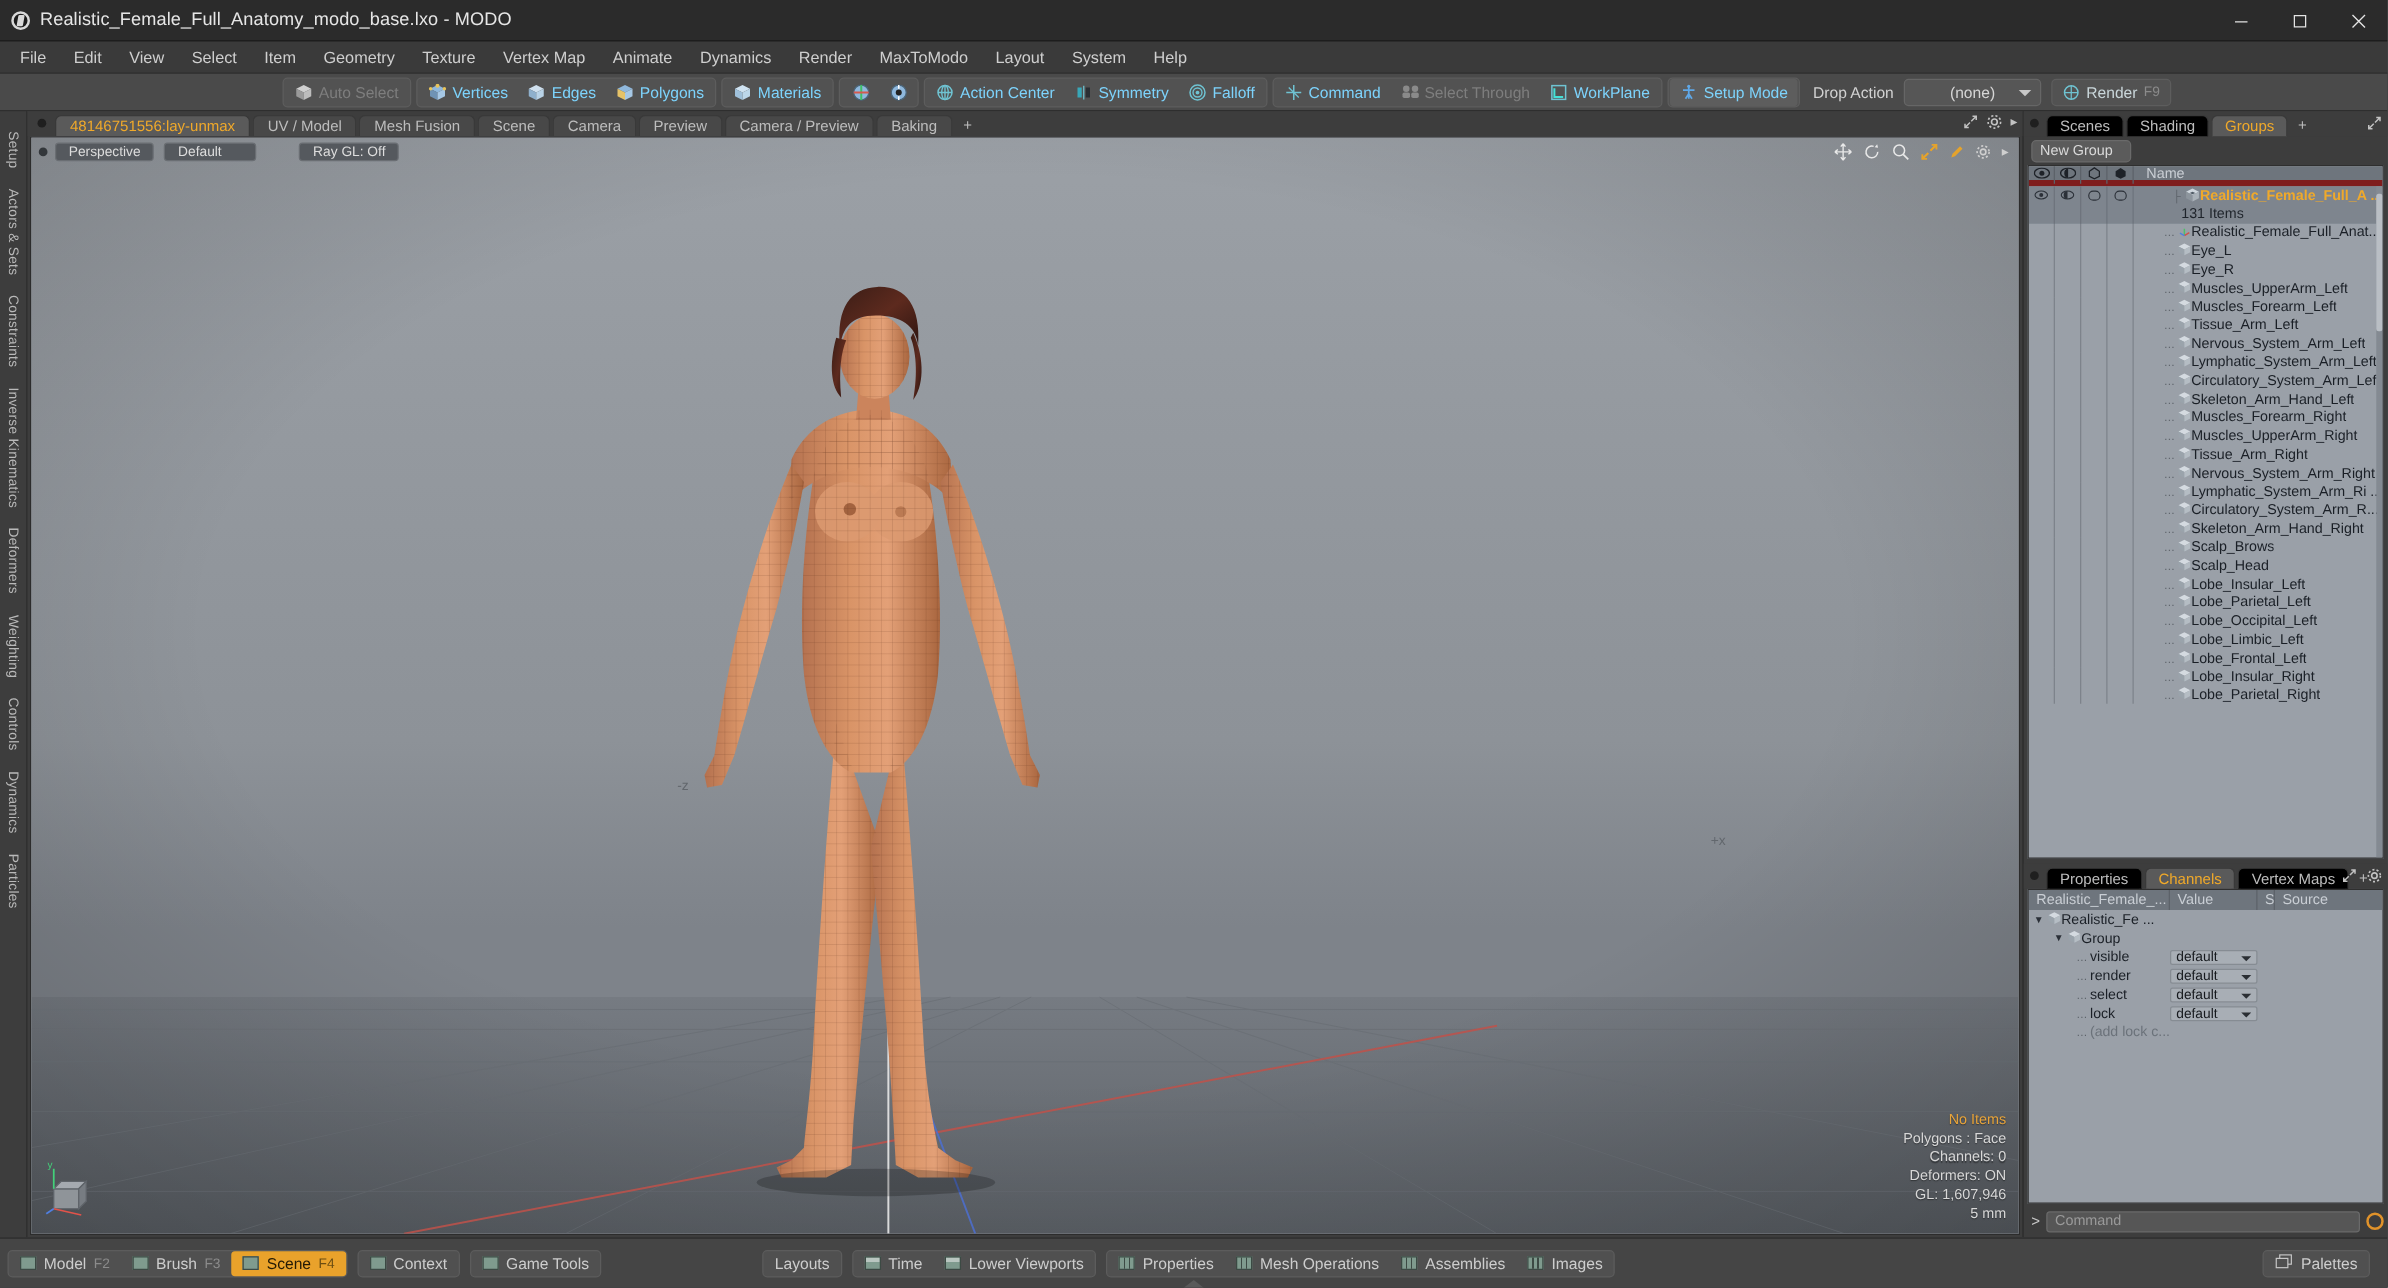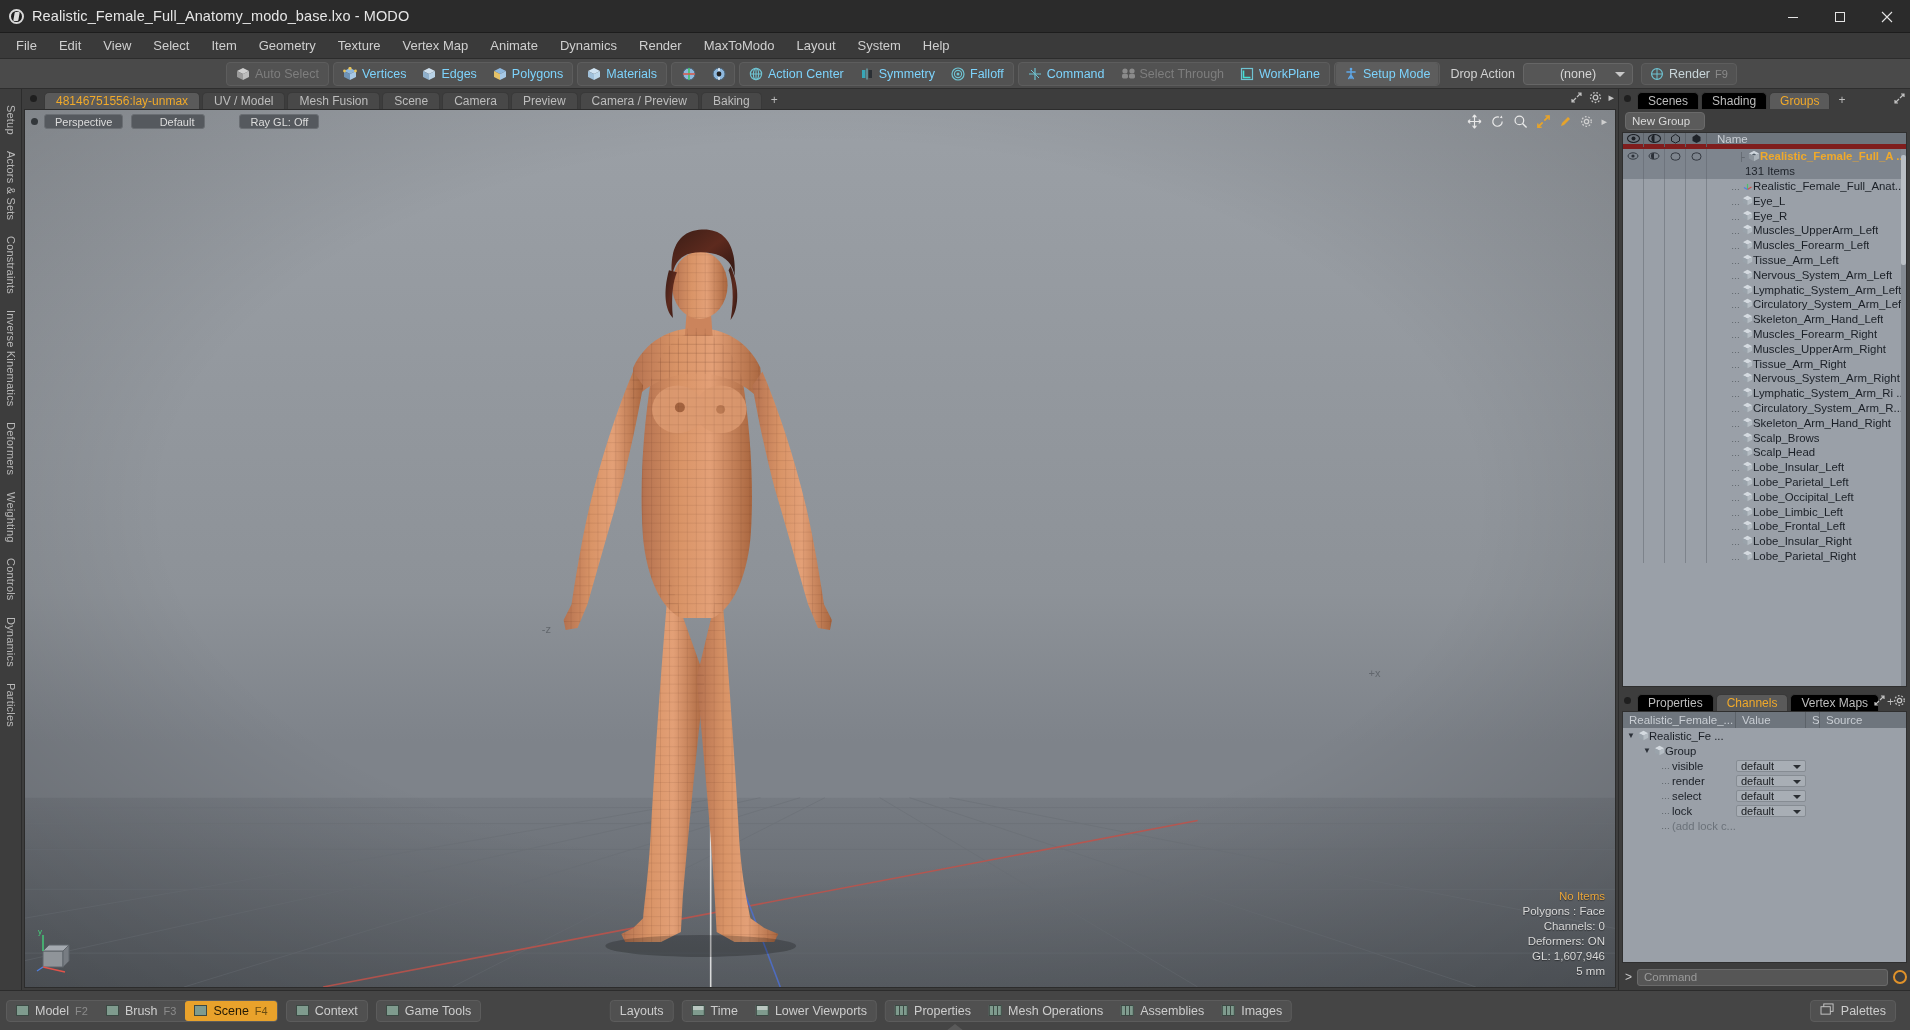--- a/index.html
+++ b/index.html
@@ -64,21 +64,21 @@
     border-radius:5px 5px 0 0;margin-right:2px;}
   .vptab.active{background:#5a5a5a;color:#f0a92a;}
   .vptab.plus{padding:0 7px;background:transparent;border:none;color:#bdbdbd;}
   .vptop-right{position:absolute;right:4px;top:2px;display:flex;gap:6px;align-items:center;}
 
   .viewport{flex:1;position:relative;overflow:hidden;background:#8a8f95;
     border:1px solid #2c2c2c;margin:0 2px 2px 2px;}
   .vpheadrow{position:absolute;left:0;top:0;right:0;height:22px;display:flex;align-items:center;
     padding-left:4px;z-index:5;}
   .vpchip{height:15px;min-width:74px;padding:0 10px;background:#55595e;border:1px solid #6a6e73;
-    border-radius:3px;color:#ddd;font-size:11px;line-height:14px;text-align:right;margin-right:8px;}
+    border-radius:3px;color:#ddd;font-size:11px;line-height:14px;text-align:left;margin-right:8px;}
   .vpdot{width:7px;height:7px;border-radius:50%;background:#33373b;margin:0 6px 0 2px;}
   .vpicons{position:absolute;right:8px;top:4px;display:flex;gap:8px;align-items:center;}
 
   .vpinfo{position:absolute;right:10px;bottom:8px;text-align:right;font-size:11.5px;
     color:#d8d8d8;line-height:15px;text-shadow:0 1px 1px rgba(0,0,0,.45);}
   .vpinfo .hi{color:#e8a43a;}
   .axiswidget{position:absolute;left:10px;bottom:12px;width:52px;height:52px;}
 
   
   .right{width:292px;background:#3d3d3d;display:flex;flex-direction:column;

